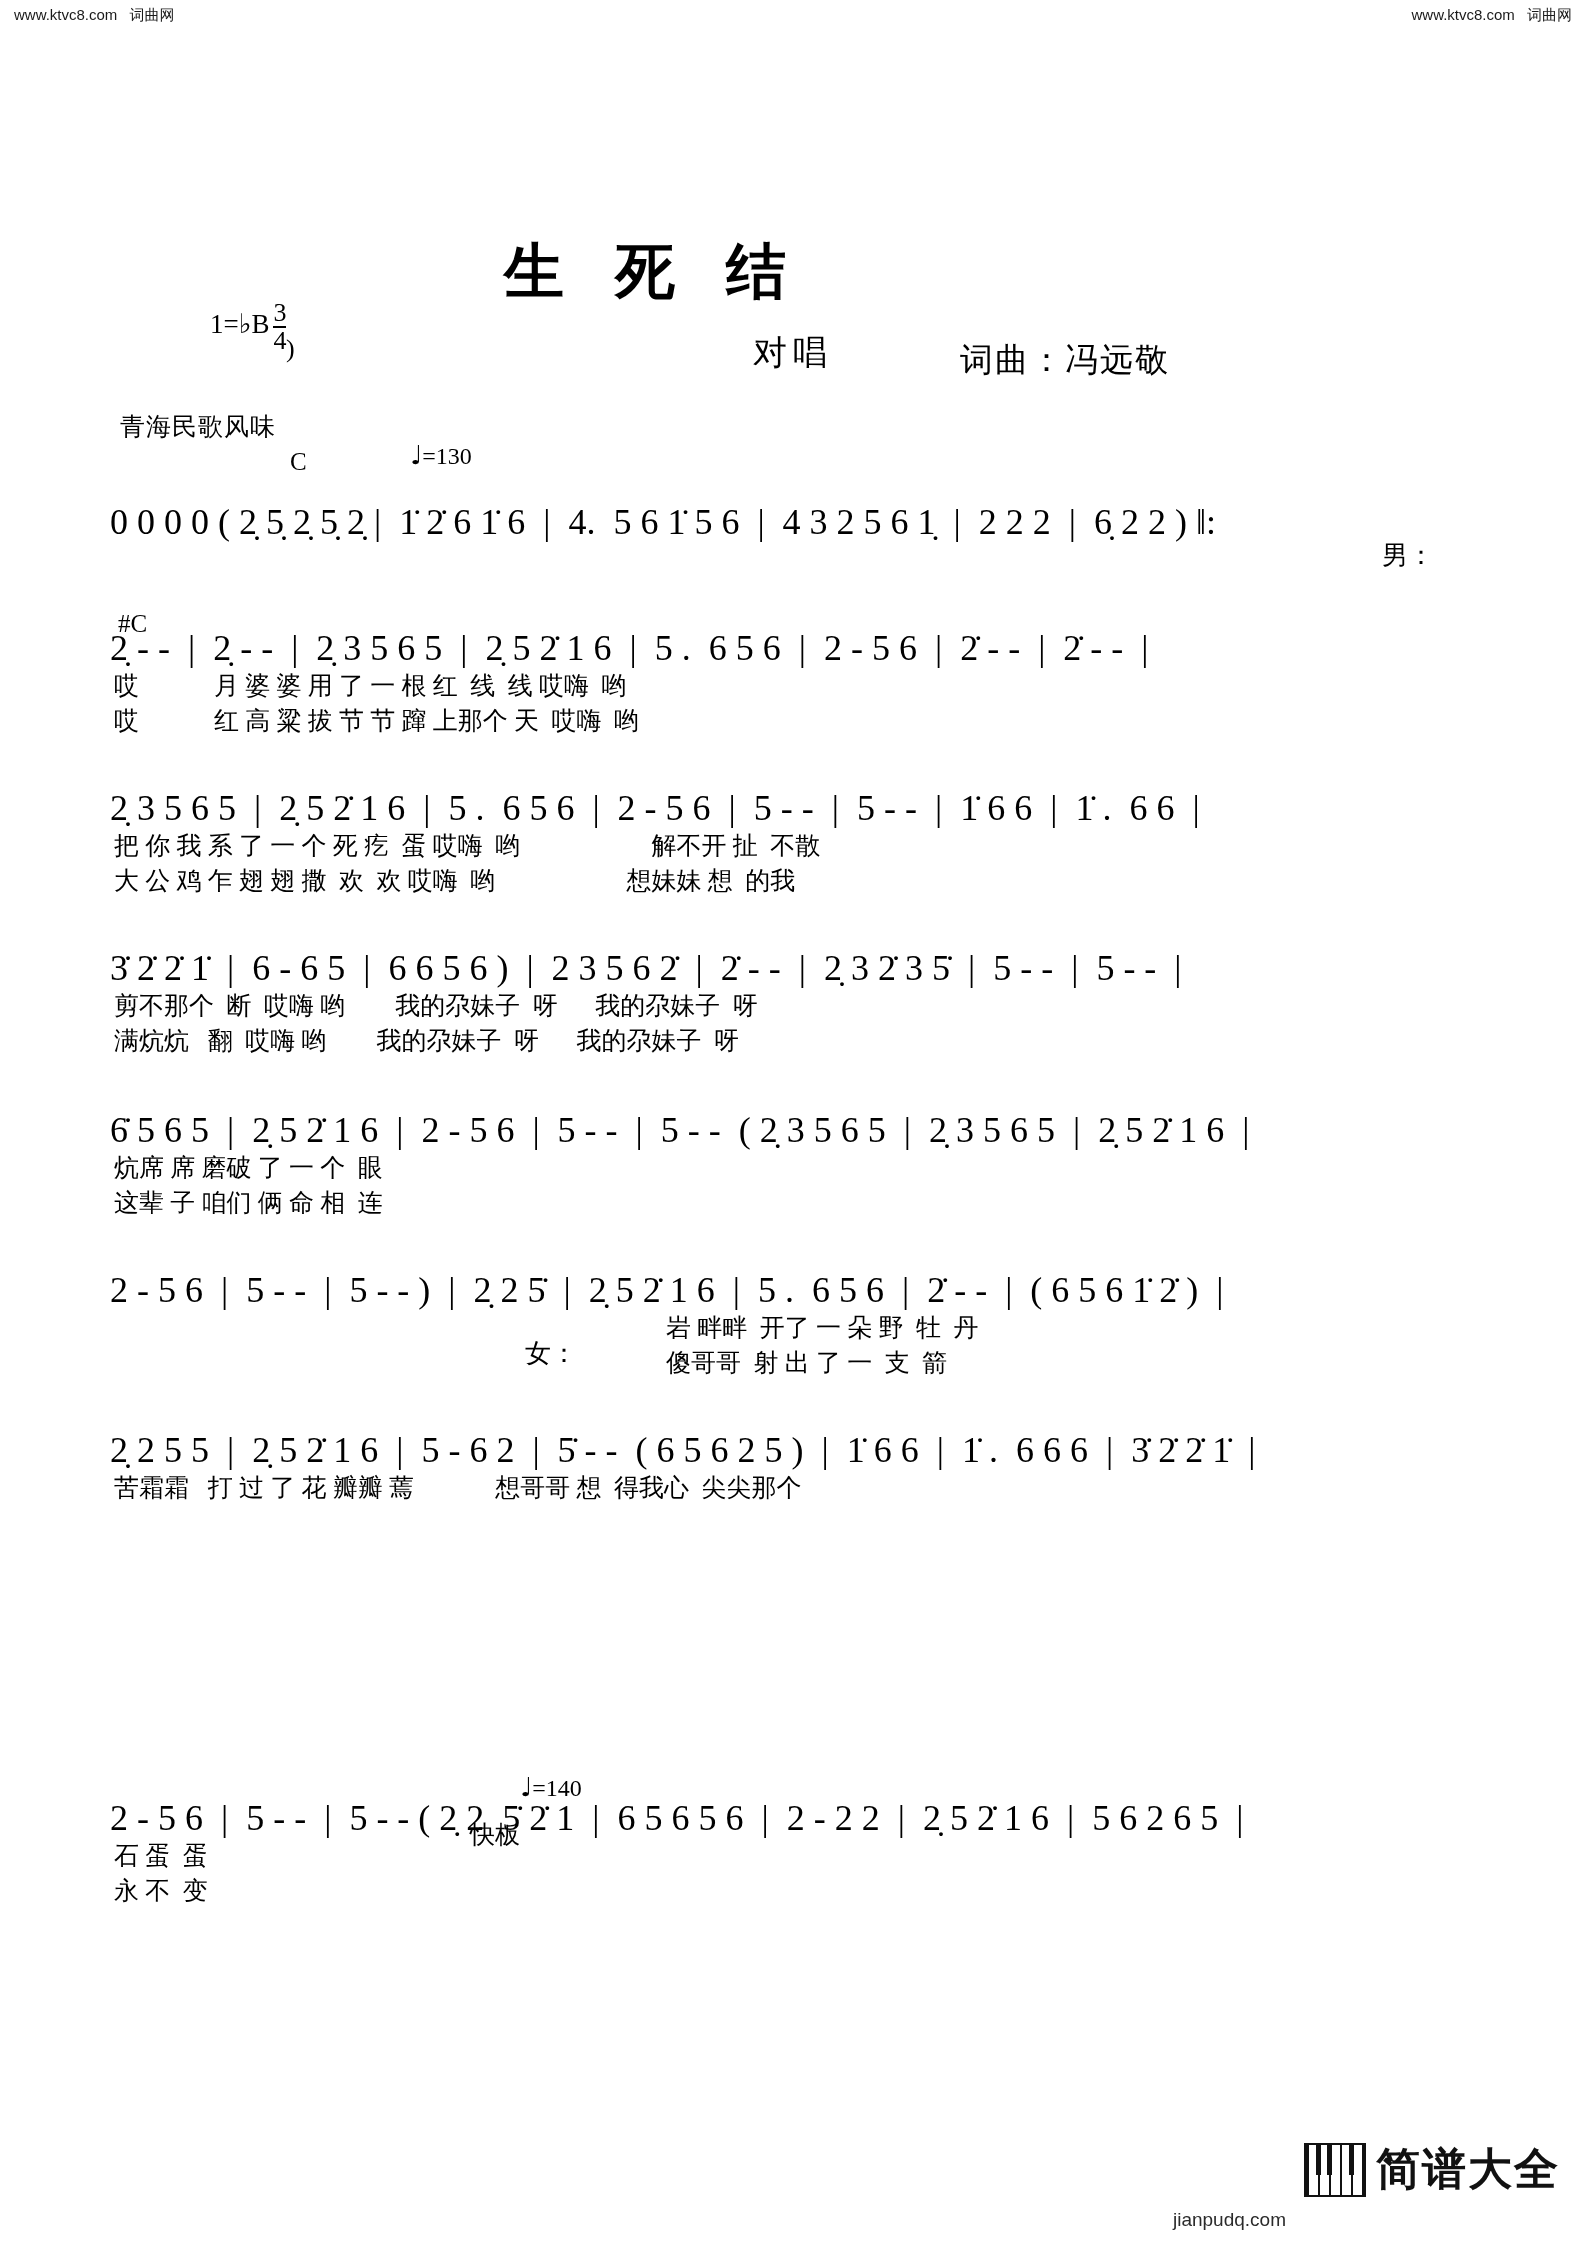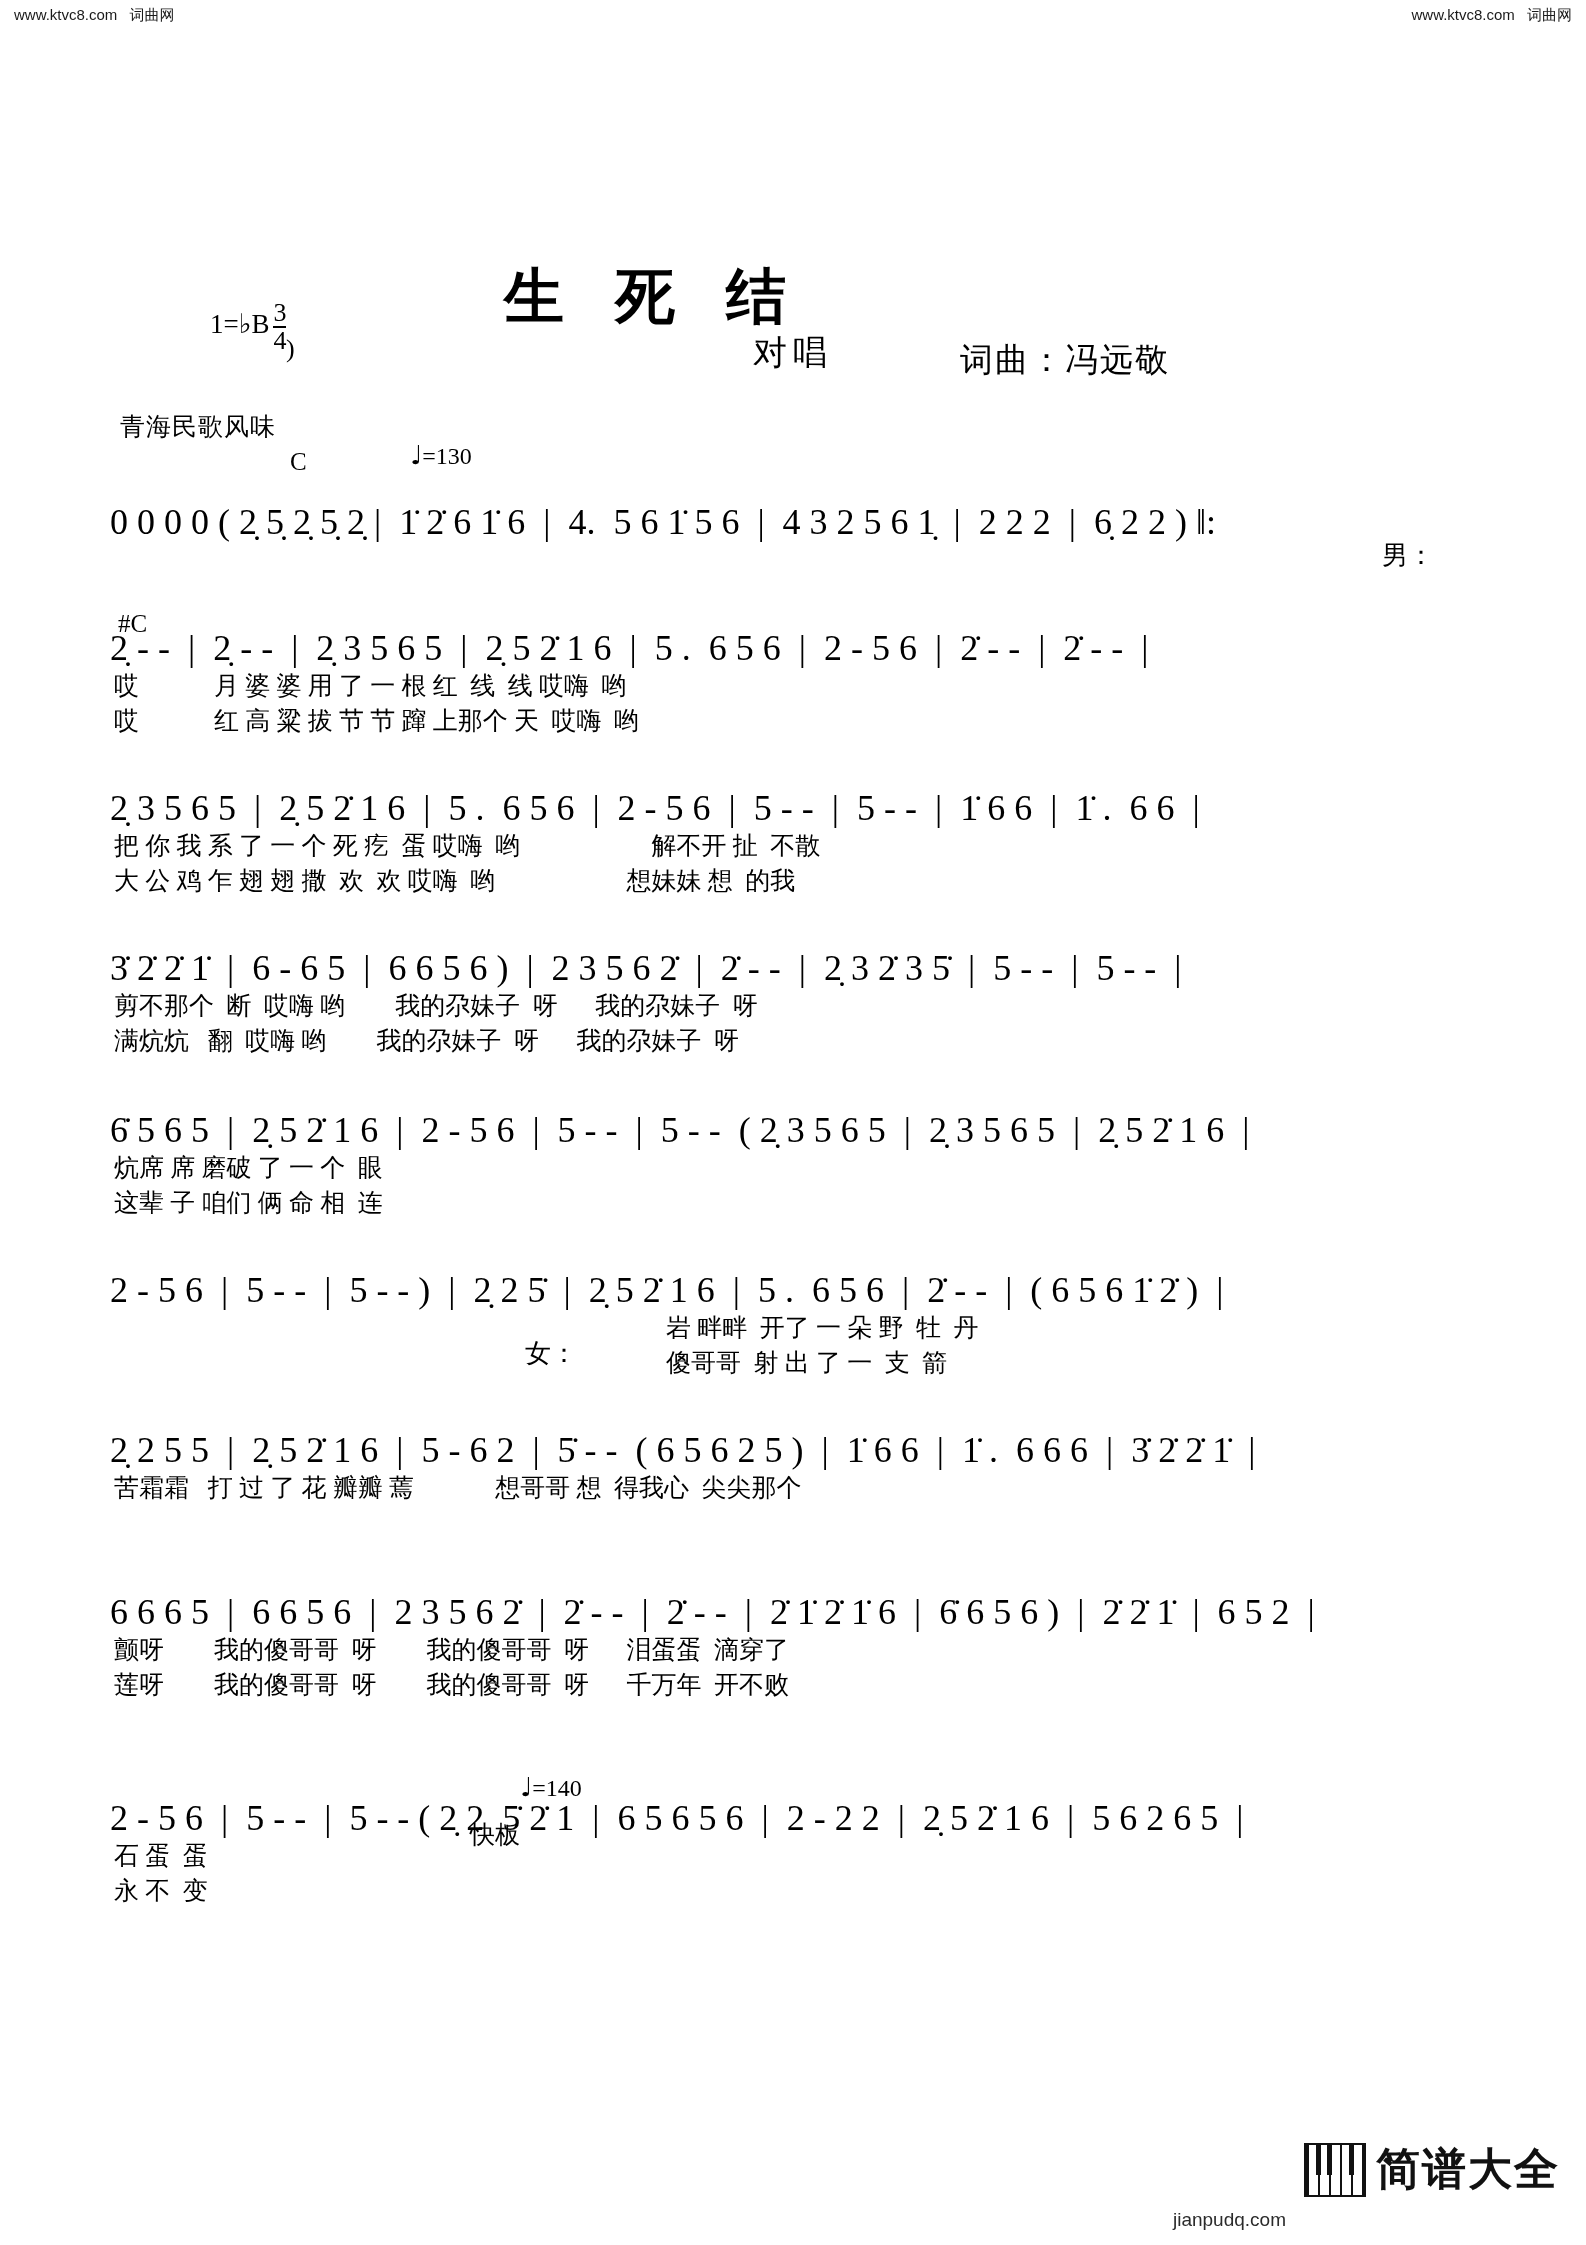--- a/index.html
+++ b/index.html
@@ -40,21 +40,21 @@
 
   
   .sheet {
     position: absolute;
     top: 0; left: 0;
     width: 1586px;
     height: 2245px;
   }
   .title {
     position: absolute;
-    top: 257px;
+    top: 232px;
     left: 0;
     width: 1308px;
     text-align: center;
     font-family: "Liberation Serif", serif;
     font-size: 60px;
     letter-spacing: 18px;
     font-weight: 700;
   }
   .subtitle {
     position: absolute;
@@ -300,25 +300,20 @@
     <div class="notes">2 - 5 6  |  5 - -  |  5 - - )  |  2̣ 2 5̇  |  2̣ 5 2̇ 1 6  |  5 .  6 5 6  |  2̇ - -  |  ( 6 5 6 1̇ 2̇ )  |</div>
     <div class="lyricline" style="padding-left:556px;">岩 畔畔  开了 一 朵 野  牡  丹</div>
     <div class="lyricline" style="padding-left:556px;">傻哥哥  射 出 了 一  支  箭</div>
   </div>
 
   <div class="system" style="top:1432px;">
     <div class="notes">2̣ 2 5 5  |  2̣ 5 2̇ 1 6  |  5 - 6 2  |  5̇ - -  ( 6 5 6 2 5 )  |  1̇ 6 6  |  1̇ .  6 6 6  |  3̇ 2̇ 2̇ 1̇  |</div>
     <div class="lyricline lyric-indent">苦霜霜   打 过 了 花 瓣瓣 蔫             想哥哥 想  得我心  尖尖那个</div>
   </div>
 
-  <div class="system" style="top:1594px;">
-    <div class="notes">6 6 6 5  |  6 6 5 6  |  2 3 5 6 2̇  |  2̇ - -  |  2̇ - -  |  2̇ 1̇ 2̇ 1̇ 6  |  6̇ 6 5 6 )  |  2̇ 2̇ 1̇  |  6 5 2  |</div>
-    <div class="lyricline lyric-indent">颤呀        我的傻哥哥  呀        我的傻哥哥  呀      泪蛋蛋  滴穿了</div>
-    <div class="lyricline lyric-indent">莲呀        我的傻哥哥  呀        我的傻哥哥  呀      千万年  开不败</div>
-  </div>
 
   <div class="system" style="top:1800px;">
     <div class="notes">2 - 5 6  |  5 - -  |  5 - - ( 2̣ 2  5̇ 2̇ 1  |  6 5 6 5 6  |  2 - 2 2  |  2̣ 5 2̇ 1 6  |  5 6 2 6 5  |</div>
     <div class="lyricline lyric-indent">石 蛋  蛋</div>
     <div class="lyricline lyric-indent">永 不  变</div>
   </div>
 
   <div class="bottom-logo">
     <div class="piano-icon">
       <div class="wk" style="left:3px;"></div>

